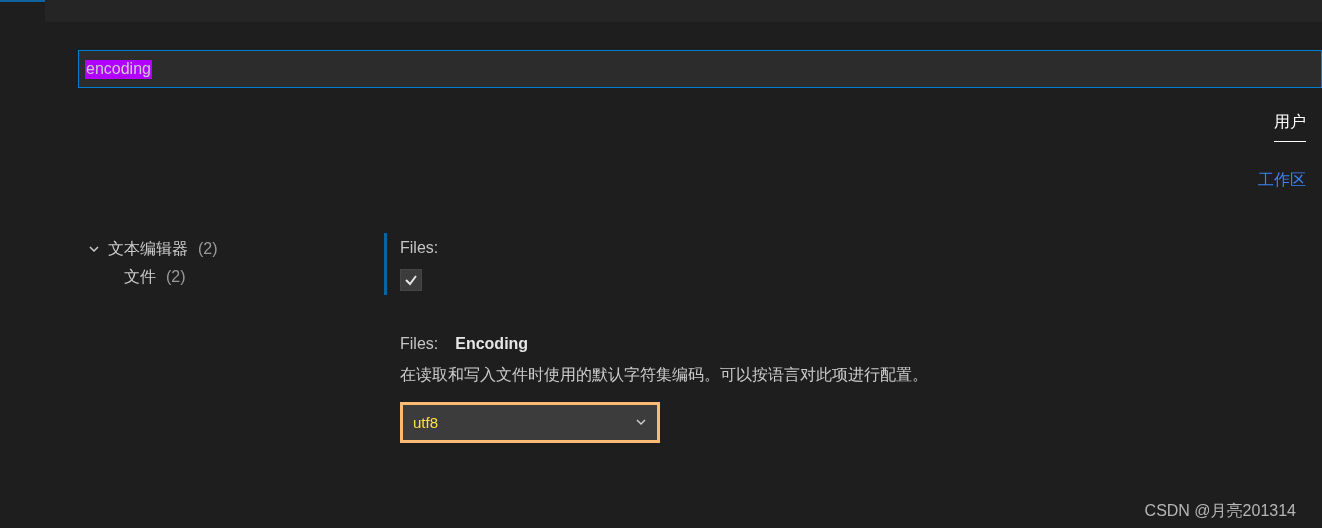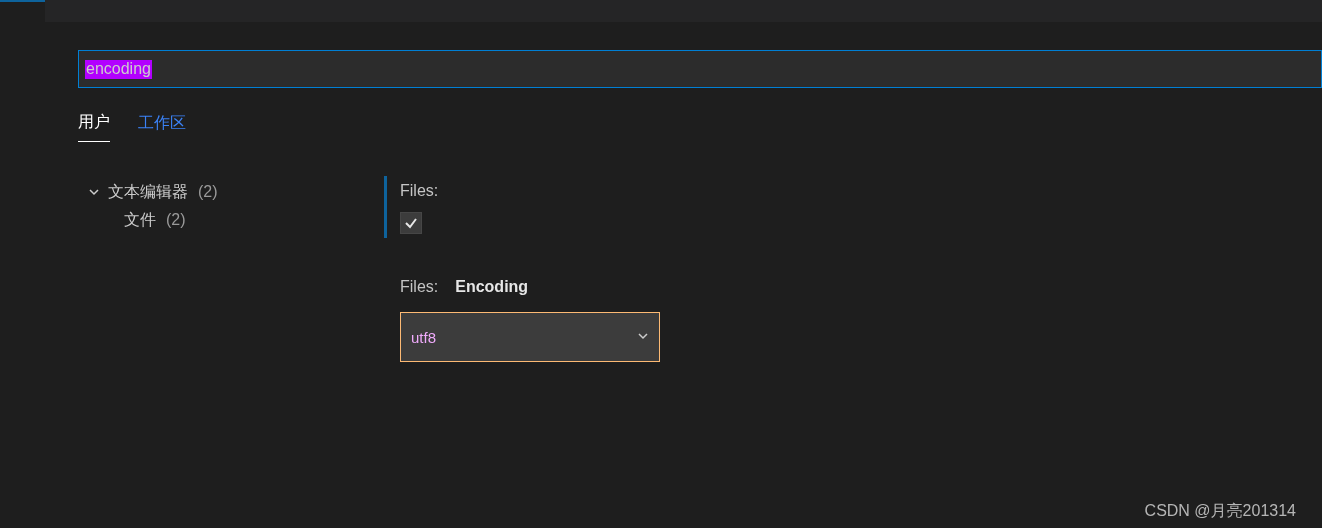--- a/index.html
+++ b/index.html
@@ -38,24 +38,25 @@
   .search-text {
     color: #cccccc;
     font-size: 16px;
   }
   .highlight-selection {
     background: #b200ff;
     padding: 0 1px 2px 1px;
   }
   .tabs-row {
     display: flex;
-    padding: 24px 4px 0 78px;
+    padding: 24px 16px 0 78px;
     gap: 28px;
     border-bottom: none;
     align-items: flex-end;
+    flex-direction: column;
   }
   .st-tab {
     padding-bottom: 8px;
     font-size: 16px;
     color: #3b82f6;
     cursor: pointer;
   }
   .st-tab.active {
     color: #ffffff;
     border-bottom: 1px solid #ffffff;
@@ -142,28 +143,28 @@
     position: relative;
     padding-left: 0;
   }
   .underline-red {
     border-bottom: 2px solid #b5312e;
     padding-bottom: 1px;
   }
   .select-box {
     margin-top: 16px;
     background: #3c3c3c;
-    border: 1px solid #fdba74;
-    height: 50px;
+    border: 3px solid #fdba74;
+    height: 41px;
     width: 260px;
     display: flex;
     align-items: center;
     justify-content: space-between;
     padding: 0 10px;
-    color: #f0abfc;
+    color: #fde047;
     font-size: 15px;
     cursor: pointer;
   }
   .select-box .chev { font-size: 14px; color: #cccccc; }
   .watermark {
     position: fixed;
     right: 26px;
     bottom: 6px;
     color: #d0d0d0;
     font-size: 16px;
@@ -222,20 +223,21 @@
           </span>
         </div>
       </div>
     </div>
 
     <div class="setting">
       <div class="setting-title">
         <span class="cat">Files:</span>
         <span class="name">Encoding</span>
       </div>
+      <div class="setting-desc">在读取和写入文件时使用的默认字符集编码。可以按语言对此项进行配置。</div>
       <div class="select-box">
         <span>utf8</span>
         <span class="chev">
           <svg width="12" height="12" viewBox="0 0 12 12">
               <path d="M2 4 L6 8 L10 4" stroke="#cccccc" stroke-width="1.5" fill="none"></path>
             </svg>
         </span>
       </div>
     </div>
 

